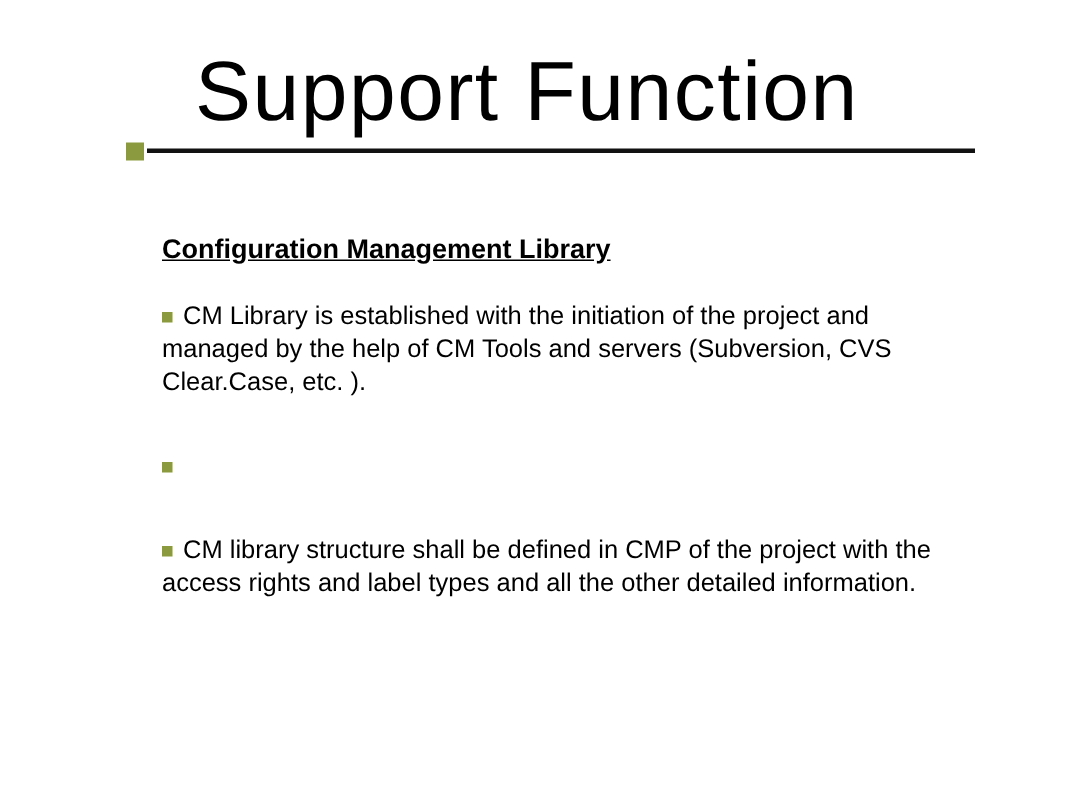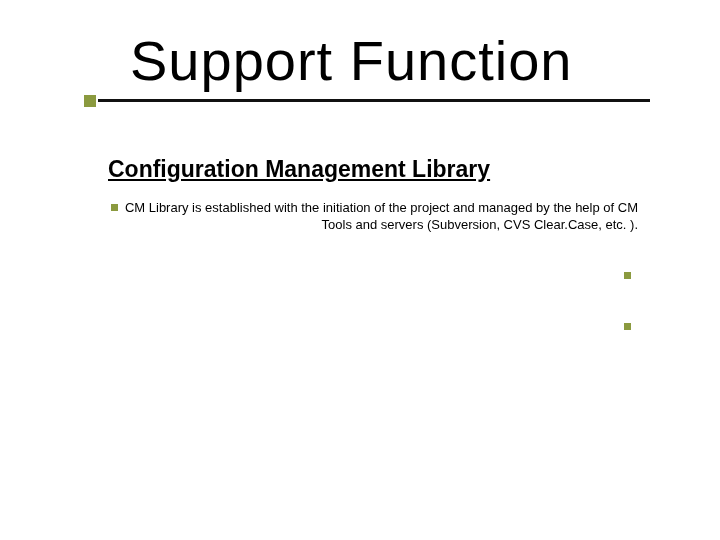--- a/index.html
+++ b/index.html
@@ -41,37 +41,36 @@
     left: 84px;
     top: 95px;
     width: 12px;
     height: 12px;
     background: #8b9a3f;
   }
   .subtitle {
     position: absolute;
     left: 108px;
     top: 156px;
-    font-size: 23px;
+    font-size: 18px;
     font-weight: 700;
     text-decoration: underline;
     font-family: Verdana, Geneva, sans-serif;
   }
   .body {
     position: absolute;
     left: 108px;
     top: 200px;
     width: 530px;
   }
   .para {
-    font-size: 13px;
+    font-size: 17px;
     line-height: 1.30;
     margin: 0 0 34px 0;
     font-family: Verdana, Geneva, sans-serif;
-    text-align: right;
   }
   .bullet {
     display: inline-block;
     width: 7px;
     height: 7px;
     background: #8b9a3f;
     margin-right: 7px;
     vertical-align: 1px;
   }
 </style>
@@ -88,17 +87,17 @@
   <div class="subtitle">Configuration Management Library</div>
 
   <div class="body">
     <p class="para">
       <span class="bullet"></span><span>CM Library is established with the initiation of the project and managed by the help of CM Tools and servers (Subversion, CVS Clear.Case, etc. ).</span>
     </p>
     <p class="para">
       <span class="bullet"></span>
     </p>
     <p class="para">
-      <span class="bullet"></span>
+      <span class="bullet"></span><span>CM library structure shall be defined in CMP of the project with the access rights and label types and all the other detailed information.</span>
     </p>
   </div>
 
 </div>
 
 </body></html>

